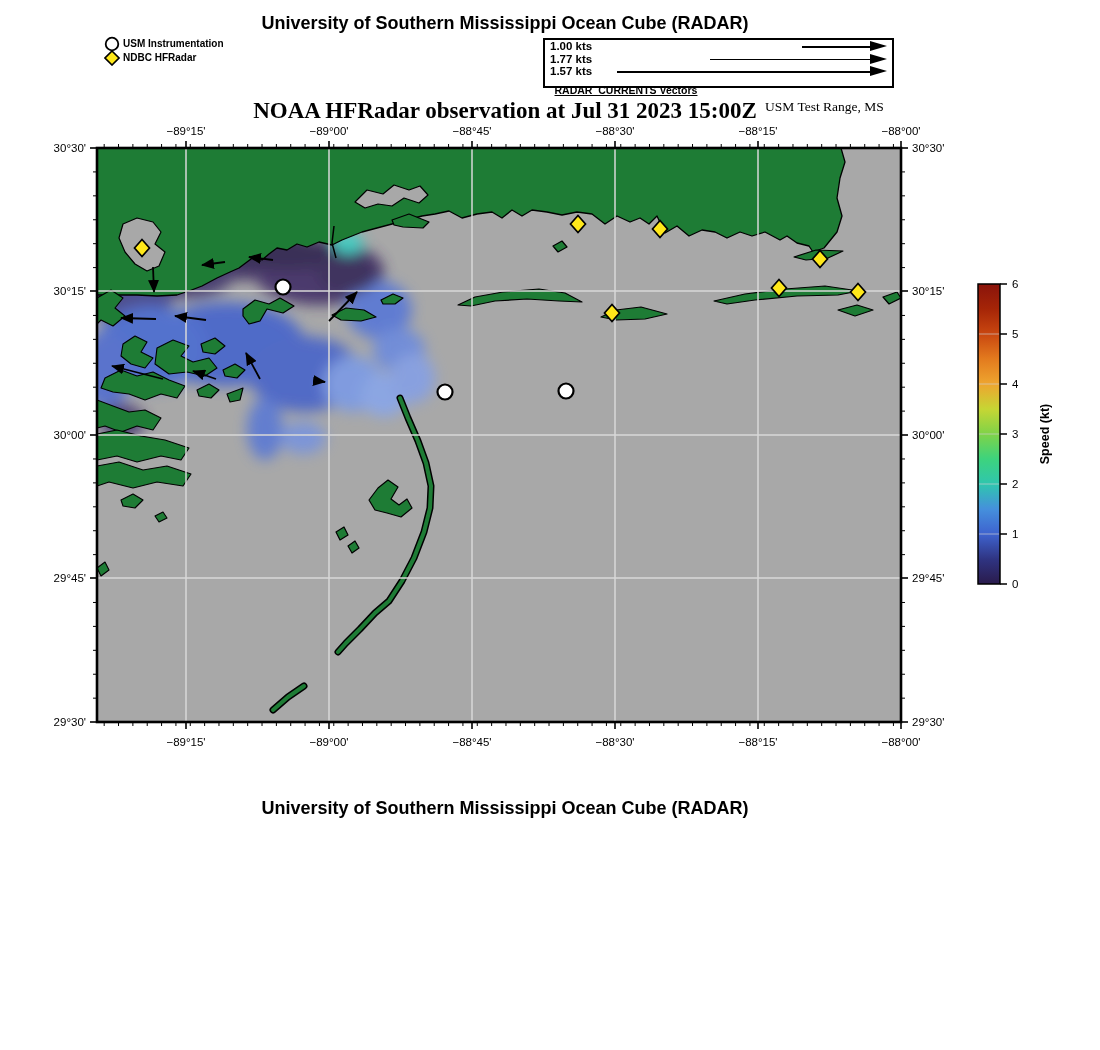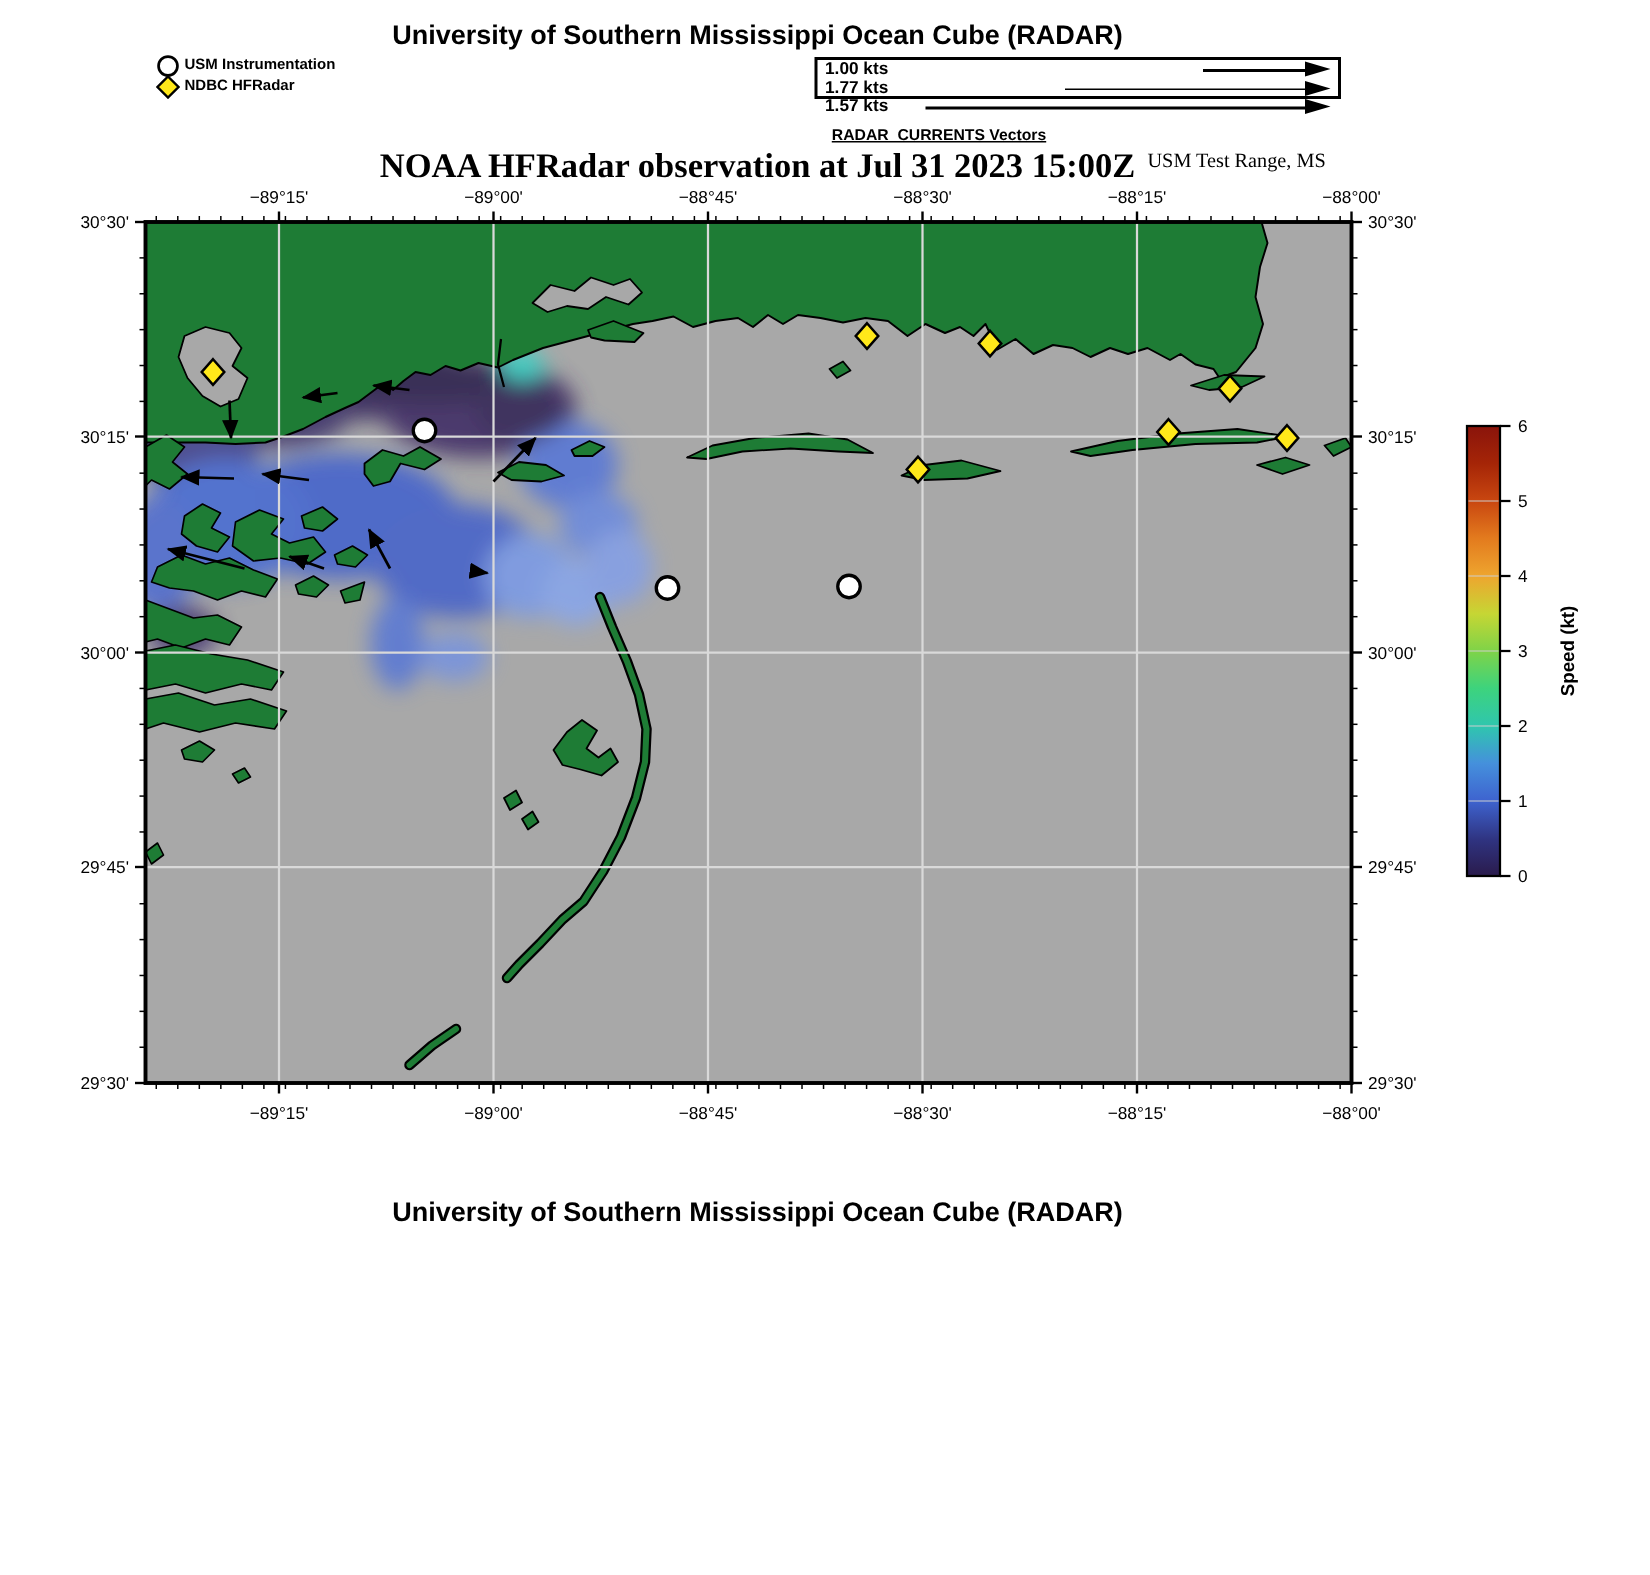--- a/index.html
+++ b/index.html
@@ -5,21 +5,21 @@
   html,body{margin:0;padding:0;}
   body{width:1100px;height:1050px;background:#ffffff;position:relative;
        font-family:"Liberation Sans",sans-serif;color:#000;}
   .abs{position:absolute;}
   #title-top{top:13px;left:105px;width:800px;text-align:center;font-size:18px;font-weight:bold;}
   #title-bottom{top:798px;left:105px;width:800px;text-align:center;font-size:18px;font-weight:bold;}
   #legend{top:37px;left:104px;}
   .legend-row{display:flex;align-items:center;height:14px;}
   .legend-row svg{margin-right:3px;}
   .legend-label{font-size:10px;font-weight:bold;line-height:14px;text-align:right;}
-  #vector-scale{top:38px;left:543px;width:351px;height:28px;border:2px solid #000;box-sizing:border-box;background:#fff;}
+  #vector-scale{top:38px;left:543px;width:351px;height:50px;border:2px solid #000;box-sizing:border-box;background:#fff;}
   .vs-row{position:relative;height:12.6px;}
   .vs-label{position:absolute;left:5px;top:0;font-size:11.5px;font-weight:bold;line-height:13px;}
   .vs-line{position:absolute;right:22px;top:6px;height:1.5px;background:#000;}
   .vs-head{position:absolute;right:5px;top:1px;width:0;height:0;
            border-left:17px solid #000;border-top:5.3px solid transparent;border-bottom:5.3px solid transparent;}
   #vector-caption{top:84px;left:546px;width:160px;text-align:center;font-size:10.5px;font-weight:bold;text-decoration:underline;}
   #subtitle{top:98px;left:105px;width:800px;text-align:center;
             font-family:"Liberation Serif",serif;font-size:23px;font-weight:bold;}
   #annotation{top:99px;left:765px;width:145px;font-family:"Liberation Serif",serif;font-size:13.5px;font-weight:normal;}
   #map-svg{position:absolute;left:0;top:0;}

